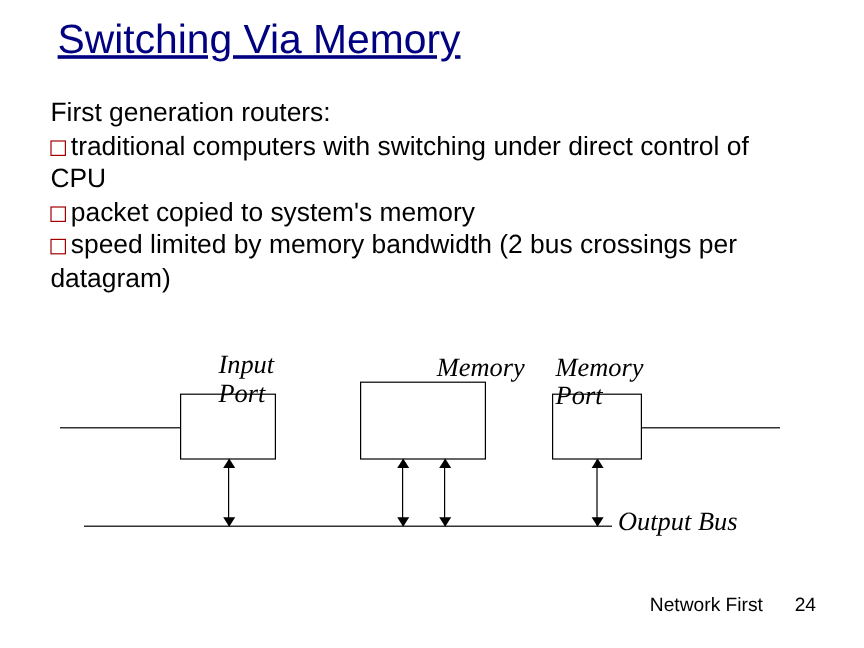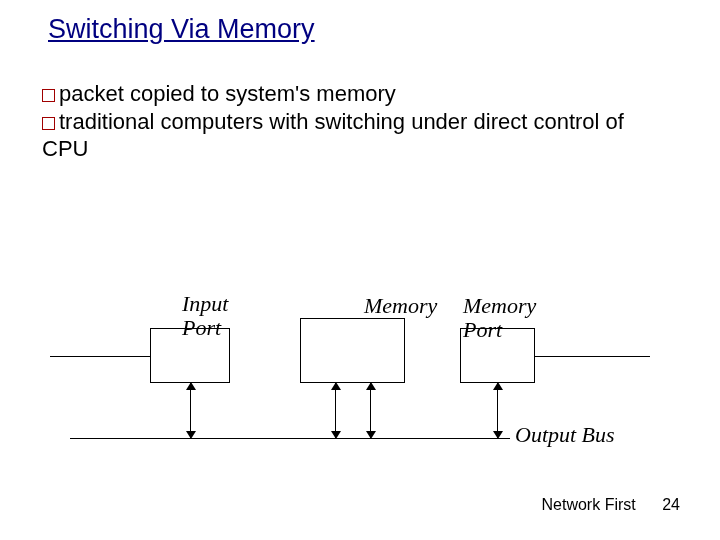--- a/index.html
+++ b/index.html
@@ -15,21 +15,21 @@
   }
   .slide {
     position: relative;
     width: 720px;
     height: 540px;
   }
   .title {
     position: absolute;
     left: 48px;
     top: 14px;
-    font-size: 27px;
+    font-size: 34px;
     text-decoration: underline;
     color: #000080;
     font-weight: 400;
   }
   .body-text {
     position: absolute;
     left: 42px;
     top: 80px;
     width: 620px;
     font-size: 22px;
@@ -123,25 +123,29 @@
   }
 </style>
 </head>
 <body>
 
 <div class="slide">
 
   <div class="title">Switching Via Memory</div>
 
   <div class="body-text">
+    <div>First generation routers:</div>
+    <div>
+      <span class="bullet"></span><span>traditional computers with switching under direct control of CPU</span>
+    </div>
     <div>
       <span class="bullet"></span><span>packet copied to system's memory</span>
     </div>
     <div>
-      <span class="bullet"></span><span>traditional computers with switching under direct control of CPU</span>
+      <span class="bullet"></span><span>speed limited by memory bandwidth (2 bus crossings per datagram)</span>
     </div>
   </div>
 
   <div class="diagram">
     <div class="hline hline-left"></div>
     <div class="hline hline-right"></div>
 
     <div class="box input-box"></div>
     <div class="box memory-box"></div>
     <div class="box output-box"></div>

